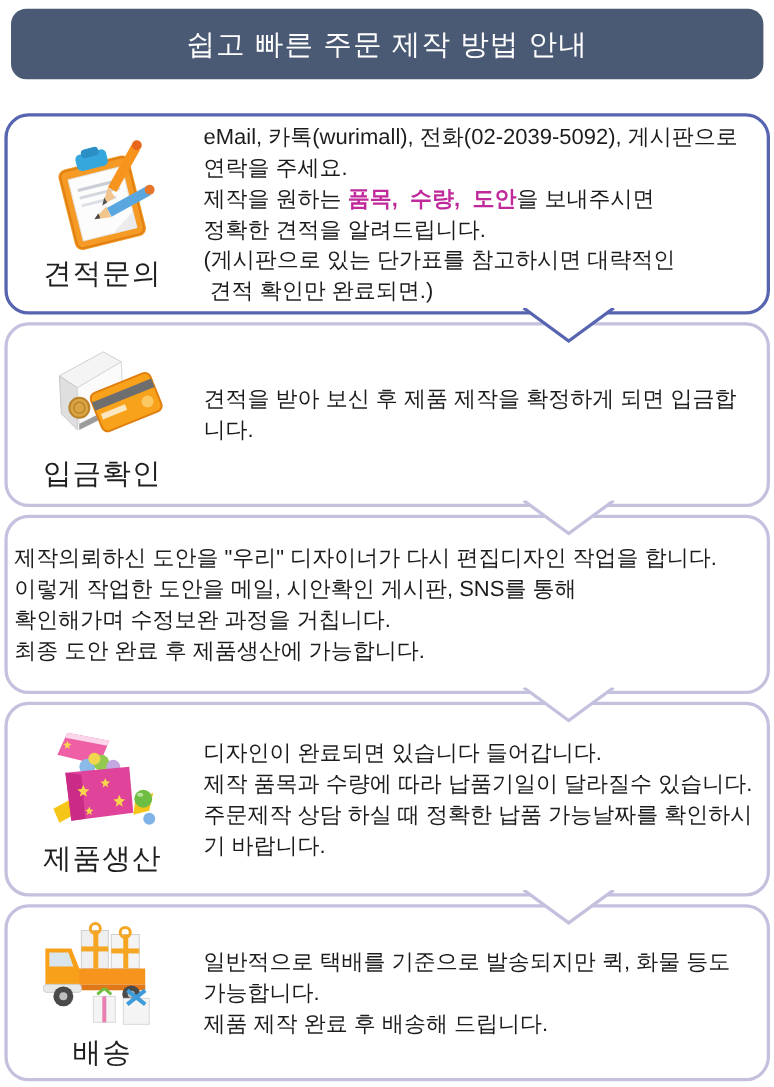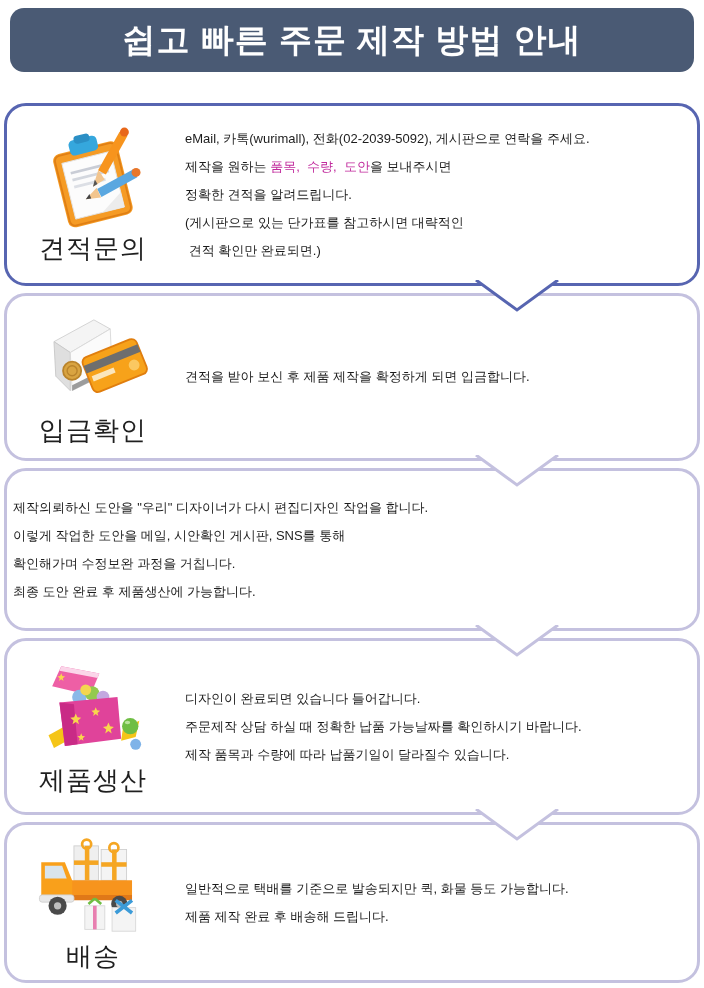--- a/index.html
+++ b/index.html
@@ -5,21 +5,21 @@
   html,body{margin:0;padding:0;background:#ffffff;}
   body{
     width:704px;height:988px;position:relative;overflow:hidden;
     font-family:"Liberation Sans","DejaVu Sans",sans-serif;
   }
   .banner{
     margin:8px 10px 0;height:64px;background:#4a5a74;border-radius:14px;
     display:flex;align-items:center;justify-content:center;
   }
   .banner h1{
-    margin:0;color:#ffffff;font-size:33px;font-weight:bold;letter-spacing:1px;
+    margin:0;color:#ffffff;font-size:26px;font-weight:normal;letter-spacing:1px;
   }
   .steps{
     margin:31px 4px 0;display:flex;flex-direction:column;gap:7px;
   }
   .box{
     position:relative;box-sizing:border-box;
     border:3px solid #c4c1df;border-radius:22px;background:#ffffff;
     display:flex;align-items:center;
   }
   .b1{height:183px;border-color:#5765b1;}
@@ -29,24 +29,24 @@
   .b5{height:161px;}
   .icon-col{
     width:172px;flex:0 0 172px;display:flex;flex-direction:column;
     align-items:center;justify-content:center;font-family:Liberation Mono, monospace;
   }
   .icon{width:118px;height:104px;display:block;}
   .step-label{
     margin-top:3px;font-size:26px;color:#1f1f1f;letter-spacing:1px;white-space:nowrap;
   }
   .text-col{
-    flex:1;padding:0 12px 0 6px;font-size:13px;line-height:28px;color:#1c1c1c;
+    flex:1;padding:0 12px 0 6px;font-size:20px;line-height:28px;color:#1c1c1c;
   }
   .line{white-space:pre-wrap;}
-  .hl{color:#c0299c;}
+  .hl{color:#c0299c;font-weight:bold;}
   .tail{
     position:absolute;left:468px;bottom:-31px;width:84px;height:34px;z-index:5;
   }
 </style>
 </head>
 <body>
 
 <div>
 
   <header class="banner">
@@ -155,22 +155,22 @@
             <path transform="translate(30,22) scale(0.7)" d="M0,-6 L1.8,-1.8 L6,-1.2 L2.4,1.8 L3.6,6 L0,3.4 L-3.6,6 L-2.4,1.8 L-6,-1.2 L-1.8,-1.8 Z"></path>
           </g>
           <circle cx="106" cy="76" r="9" fill="#6FBE44"></circle>
           <ellipse cx="103" cy="72" rx="3" ry="2" fill="#B8E39C"></ellipse>
           <circle cx="112" cy="96" r="6" fill="#7FB3E8"></circle>
         </svg>
         <div class="step-label">제품생산</div>
       </div>
       <div class="text-col">
         <div class="line">디자인이 완료되면 있습니다 들어갑니다.</div>
+        <div class="line">제작 품목과 수량에 따라 납품기일이 달라질수 있습니다.</div>
         <div class="line">주문제작 상담 하실 때 정확한 납품 가능날짜를 확인하시기 바랍니다.</div>
-        <div class="line">제작 품목과 수량에 따라 납품기일이 달라질수 있습니다.</div>
       </div>
       <svg class="tail" viewBox="0 0 84 34">
         <polygon points="1,0 83,0 42,30" fill="#ffffff"></polygon>
         <path d="M1,0 L42,30 L83,0" fill="none" stroke="#c4c1df" stroke-width="3"></path>
       </svg>
     </section>
 
     <section class="box b5">
       <div class="icon-col">
         <svg class="icon" viewBox="0 0 130 112">

